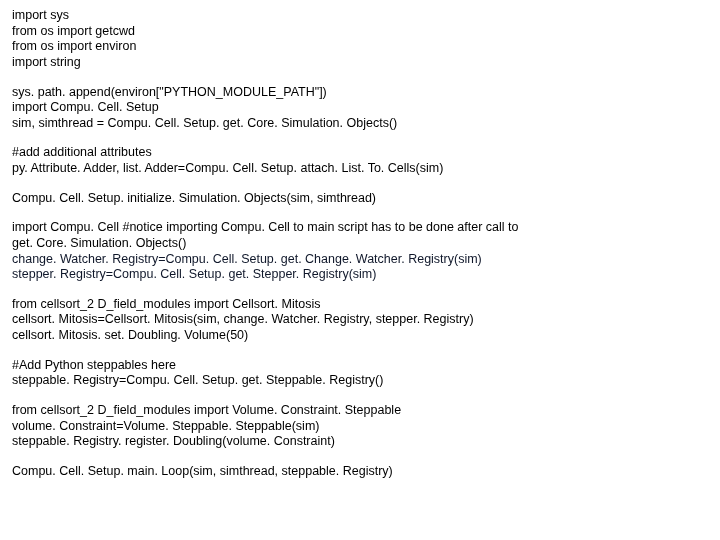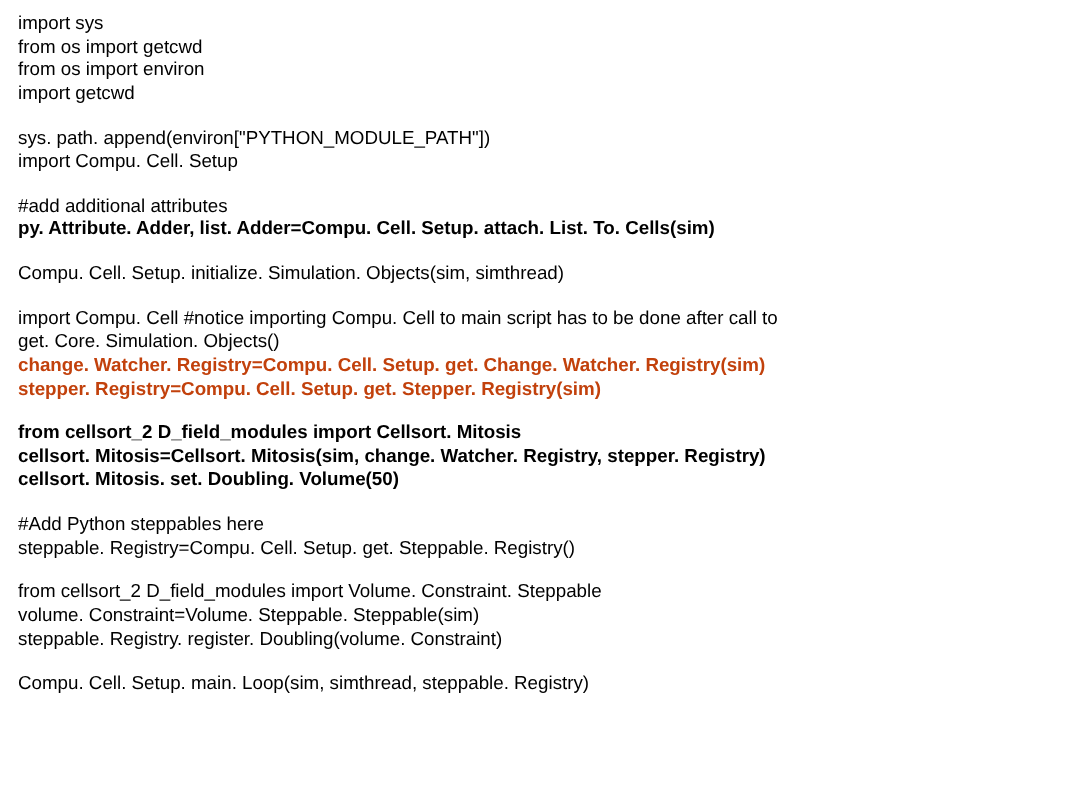--- a/index.html
+++ b/index.html
@@ -7,35 +7,36 @@
     padding: 8px 12px;
     font-family: Arial, Helvetica, sans-serif;
     font-size: 12.5px;
     line-height: 1.25;
     color: #000;
     background: #fff;
     width: 720px;
     box-sizing: border-box;
   }
   .line { white-space: pre-wrap; word-break: break-word; }
-  .bold { font-weight: bold; }
-  .red { color: #c2410c; }
+  .bold { font-weight: normal; }
+  .red { color: #0f172a; }
   .gap { height: 14px; }
 </style>
 </head>
 <body>
 
 <div id="code-block">
     <div class="line">import sys</div>
     <div class="line">from os import getcwd</div>
     <div class="line">from os import environ</div>
-    <div class="line">import getcwd</div>
+    <div class="line">import string</div>
     <div class="gap"></div>
     <div class="line">sys. path. append(environ["PYTHON_MODULE_PATH"])</div>
     <div class="line">import Compu. Cell. Setup</div>
+    <div class="line">sim, simthread = Compu. Cell. Setup. get. Core. Simulation. Objects()</div>
     <div class="gap"></div>
     <div class="line">#add additional attributes</div>
     <div class="line bold">py. Attribute. Adder, list. Adder=Compu. Cell. Setup. attach. List. To. Cells(sim)</div>
     <div class="gap"></div>
     <div class="line">Compu. Cell. Setup. initialize. Simulation. Objects(sim, simthread)</div>
     <div class="gap"></div>
     <div class="line">import Compu. Cell #notice importing Compu. Cell to main script has to be done after call to</div>
     <div class="line">get. Core. Simulation. Objects()</div>
     <div class="line bold red">change. Watcher. Registry=Compu. Cell. Setup. get. Change. Watcher. Registry(sim)</div>
     <div class="line bold red">stepper. Registry=Compu. Cell. Setup. get. Stepper. Registry(sim)</div>

